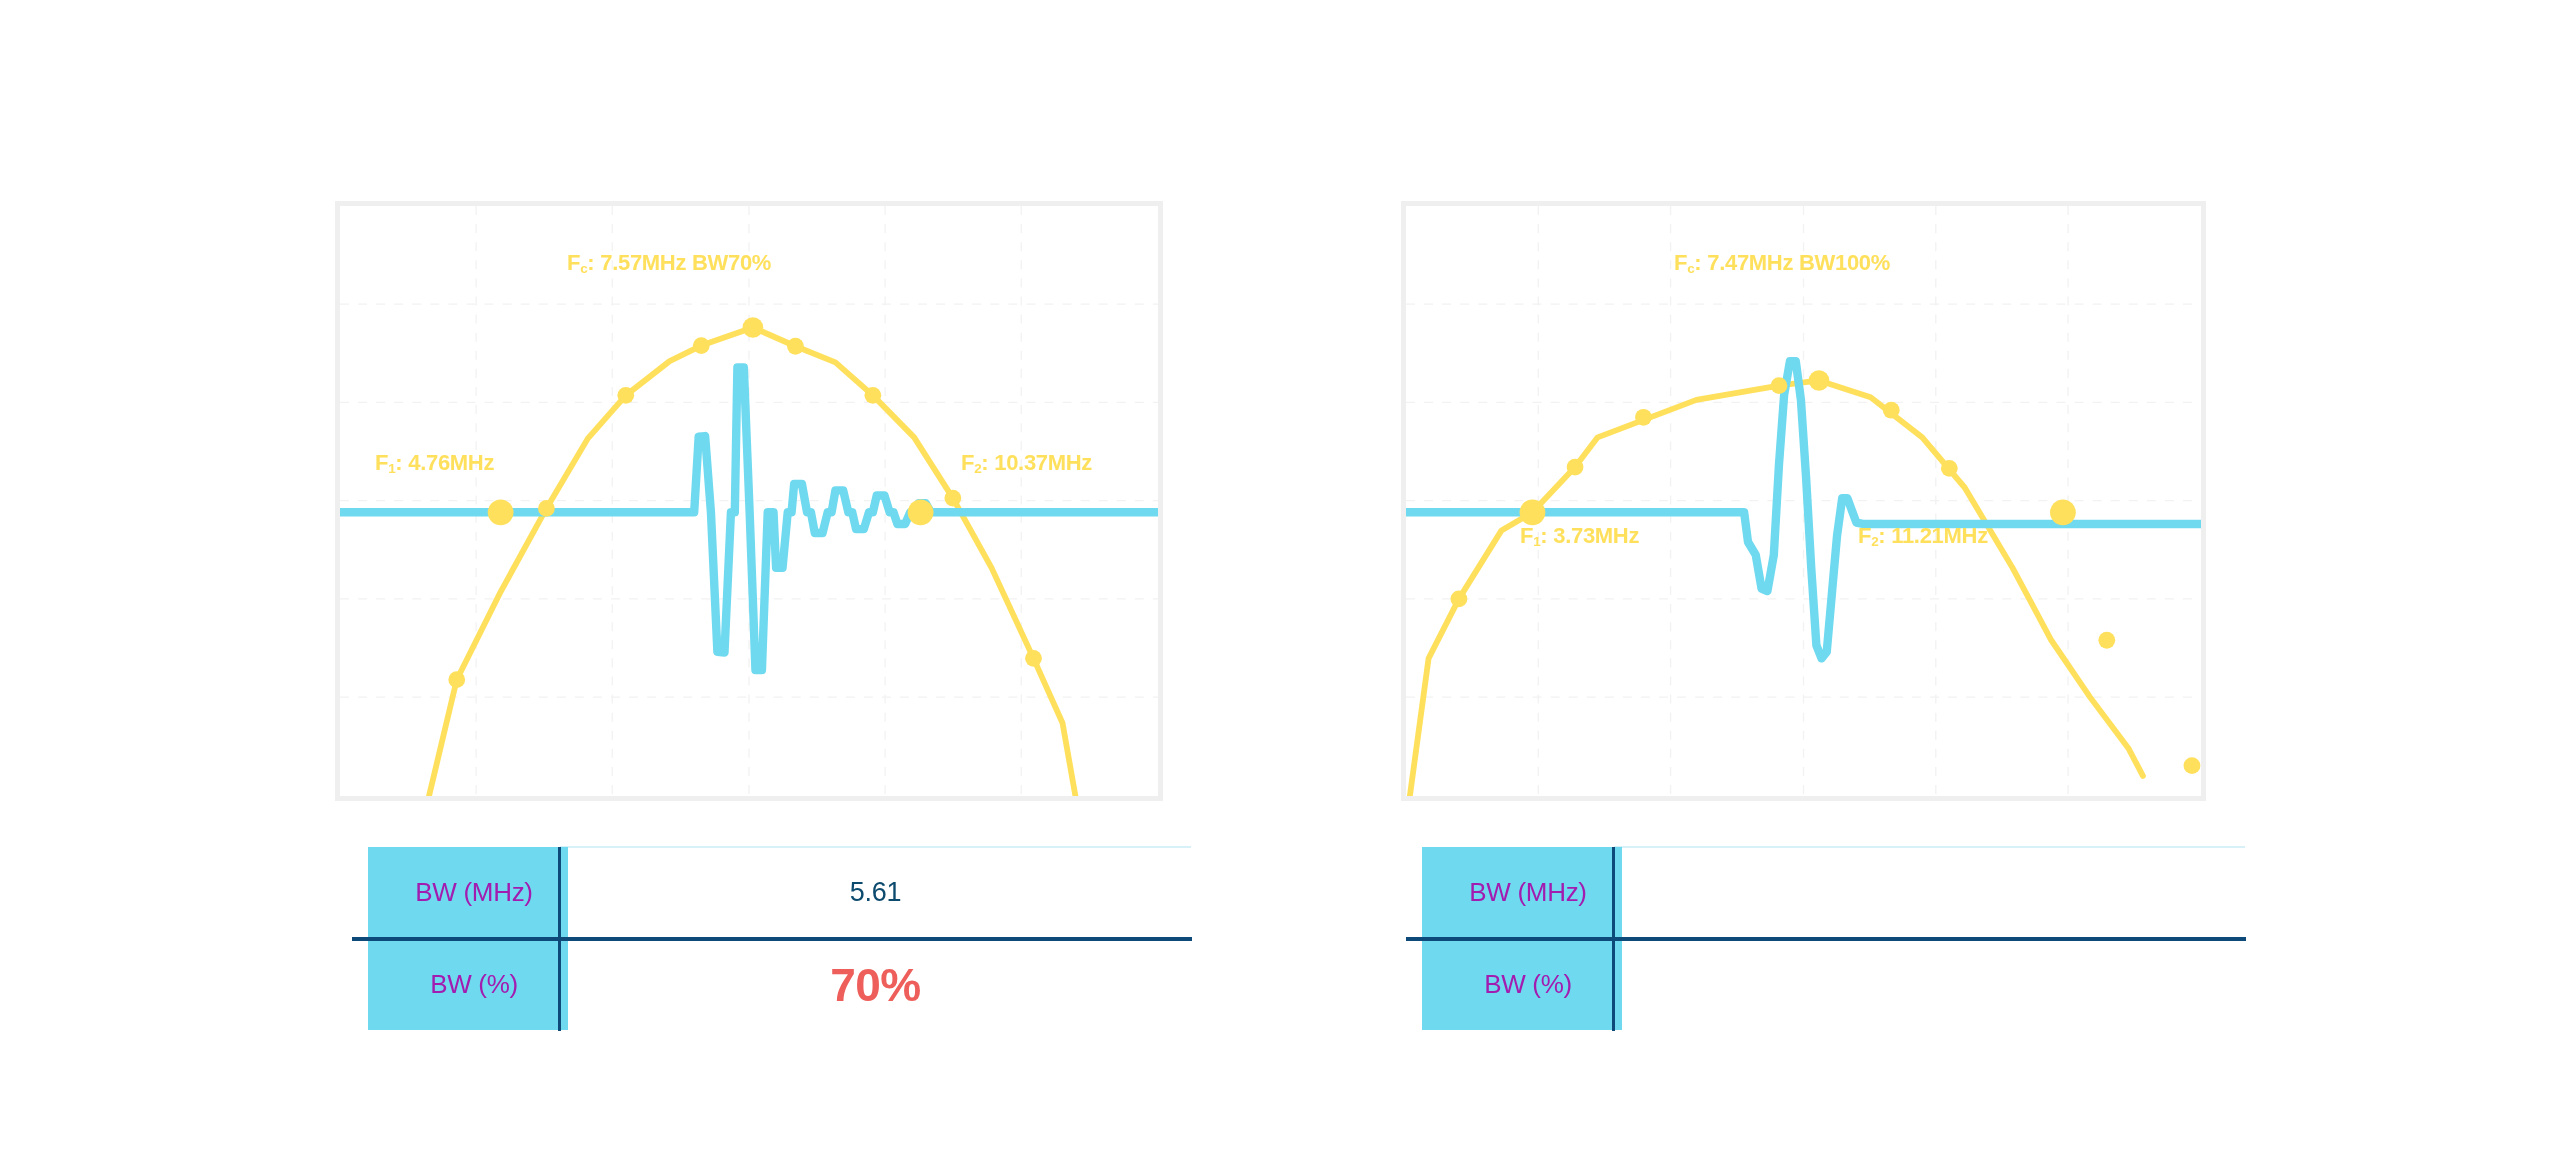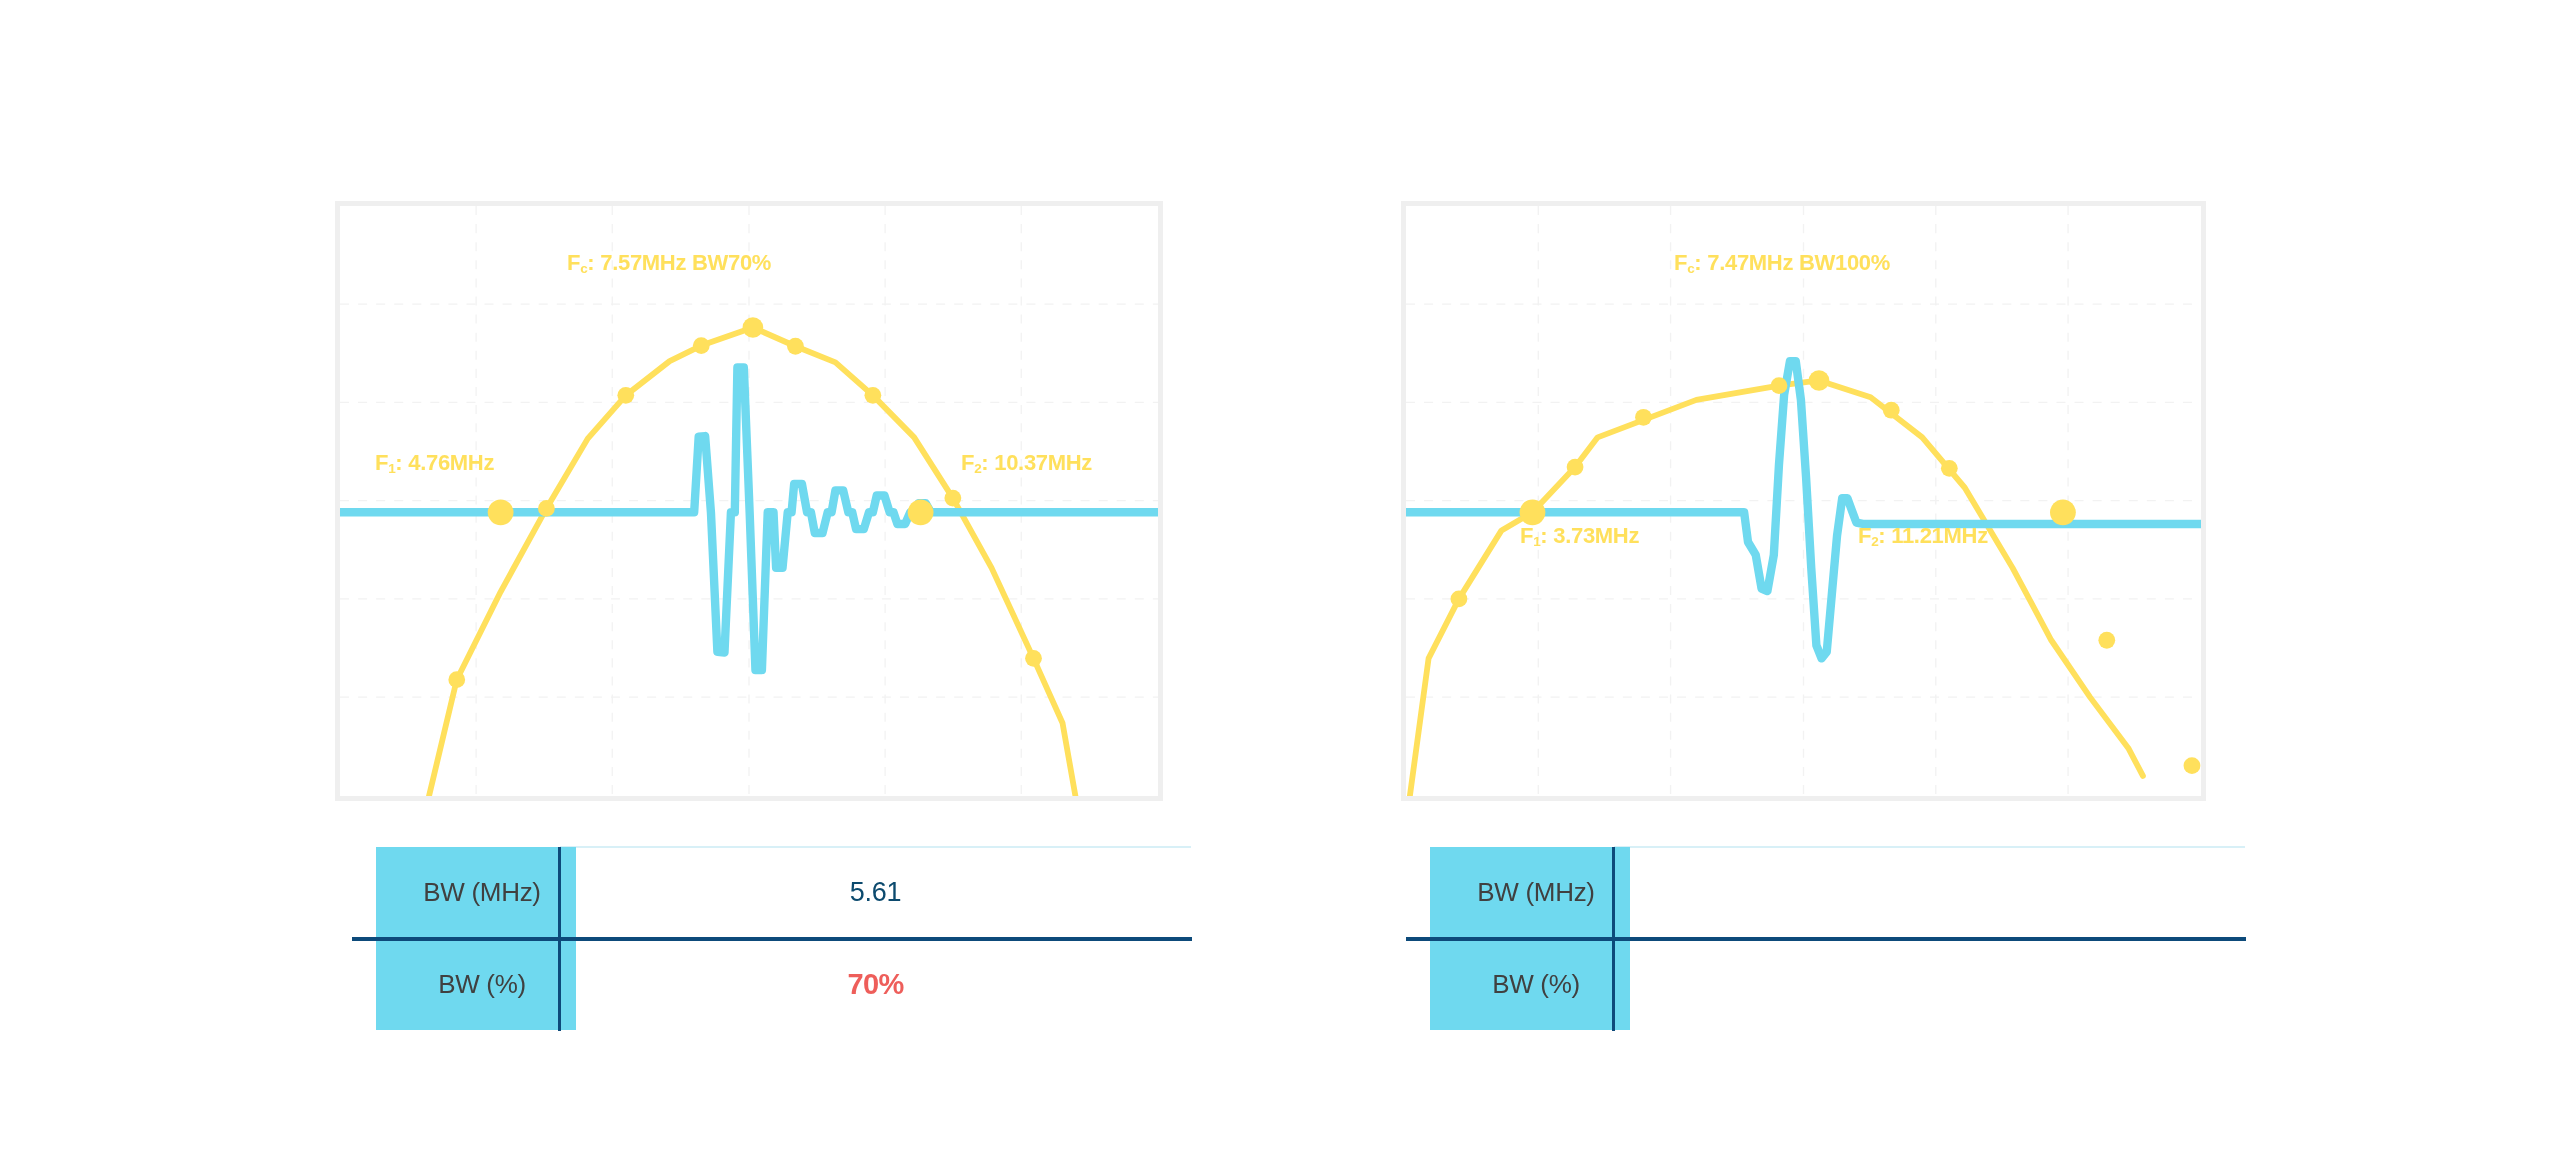--- a/index.html
+++ b/index.html
@@ -36,34 +36,34 @@
   
   .bw-table{
     position:absolute;
     left:360px;top:847px;
     width:831px;height:184px;
   }
   .bw-table .row{position:absolute;left:0;width:100%;height:91px;}
   .bw-table .row.r1{top:0;}
   .bw-table .row.r2{top:92px;}
   .bw-table .key{
-    position:absolute;left:16px;top:0;width:200px;height:100%;
+    position:absolute;left:8px;top:0;width:200px;height:100%;
     background:#6FD9EF;
     display:flex;align-items:center;justify-content:center;
-    color:#404040;font-size:26px;letter-spacing:-0.3px;
+    color:#a21caf;font-size:26px;letter-spacing:-0.3px;
     box-sizing:border-box;
     padding-left:12px;
   }
   .bw-table .val{
     position:absolute;left:200px;top:0;right:0;height:100%;
     display:flex;align-items:center;justify-content:center;
     box-sizing:border-box;
   }
   .bw-table .val .num{color:#0c4a6e;font-size:27px;letter-spacing:-0.3px;}
-  .bw-table .val .pct{color:#EE5E5A;font-size:29px;font-weight:bold;letter-spacing:-0.6px;}
+  .bw-table .val .pct{color:#EE5E5A;font-size:46px;font-weight:bold;letter-spacing:-0.6px;}
   .bw-table .vline{
     position:absolute;left:198px;top:0;width:2.6px;height:184px;background:#0D4A7A;
   }
   .bw-table .hline-mid{
     position:absolute;left:-7.7px;top:90px;width:840px;height:3.9px;background:#0D4A7A;
   }
   .bw-table .hline-top{
     position:absolute;left:200px;top:-0.6px;width:631px;height:1.3px;background:#d8f0f7;
   }
 </style>

